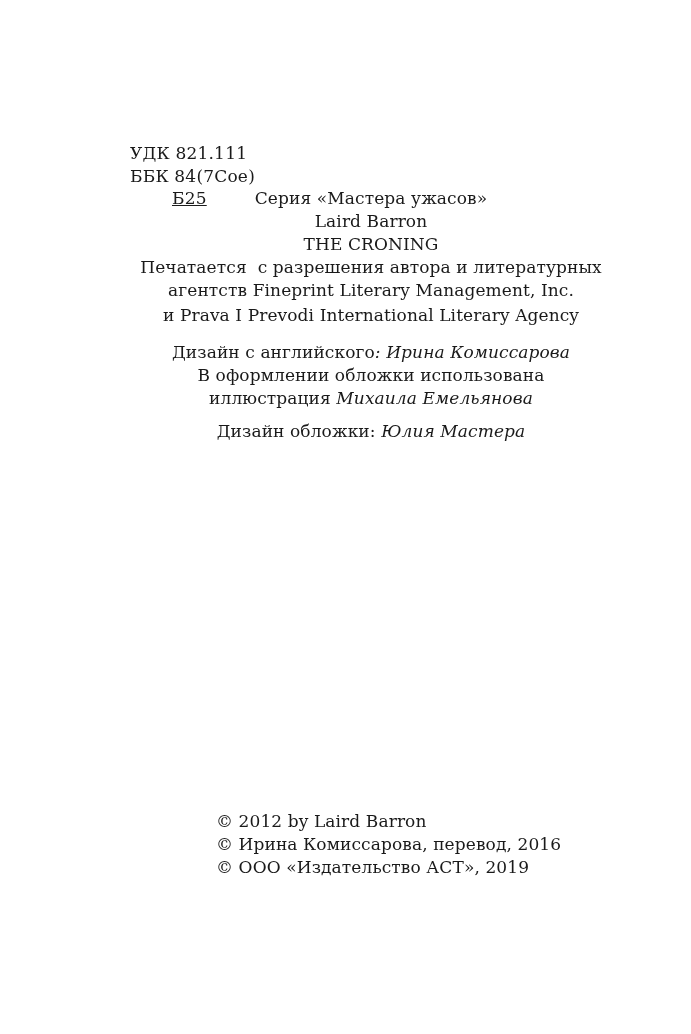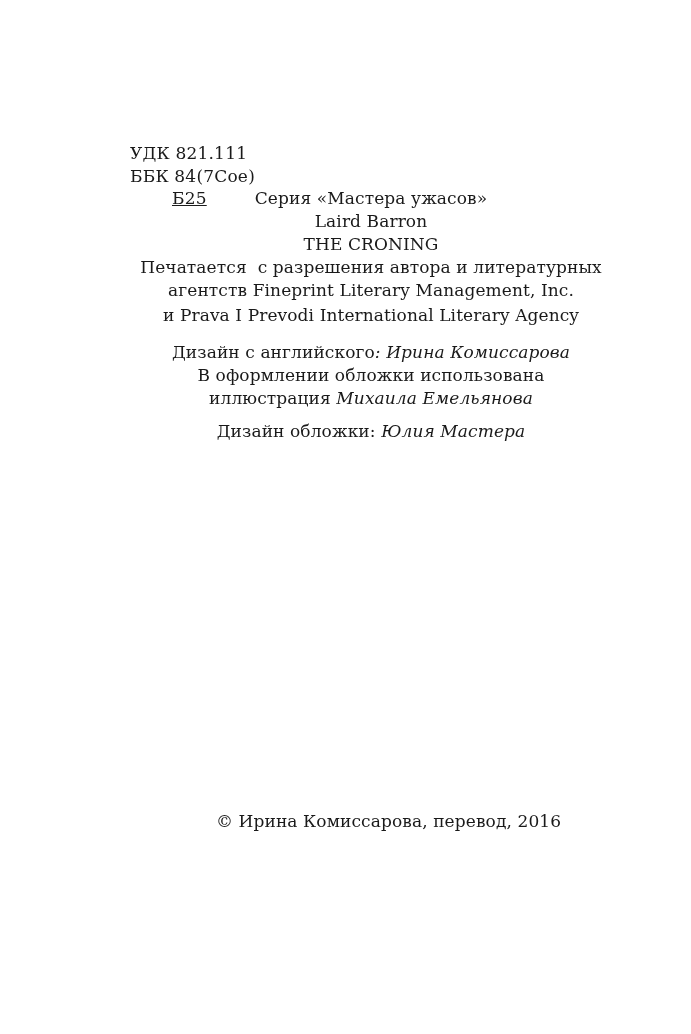--- a/index.html
+++ b/index.html
@@ -68,14 +68,16 @@
   <div class="line"><span>Дизайн с английского</span><span class="it">: </span><span class="it">Ирина Комиссарова</span></div>
   <div class="line">В оформлении обложки использована</div>
   <div class="line"><span>иллюстрация </span><span class="it">Михаила Емельянова</span></div>
 </div>
 
 <div class="block b3">
   <div class="line"><span>Дизайн обложки: </span><span class="it">Юлия Мастера</span></div>
 </div>
 
 <div class="copy">
+  <div class="line">© 2012 by Laird Barron</div>
   <div class="line">© Ирина Комиссарова, перевод, 2016</div>
+  <div class="line">© ООО «Издательство АСТ», 2019</div>
 </div>
 
 </body></html>

